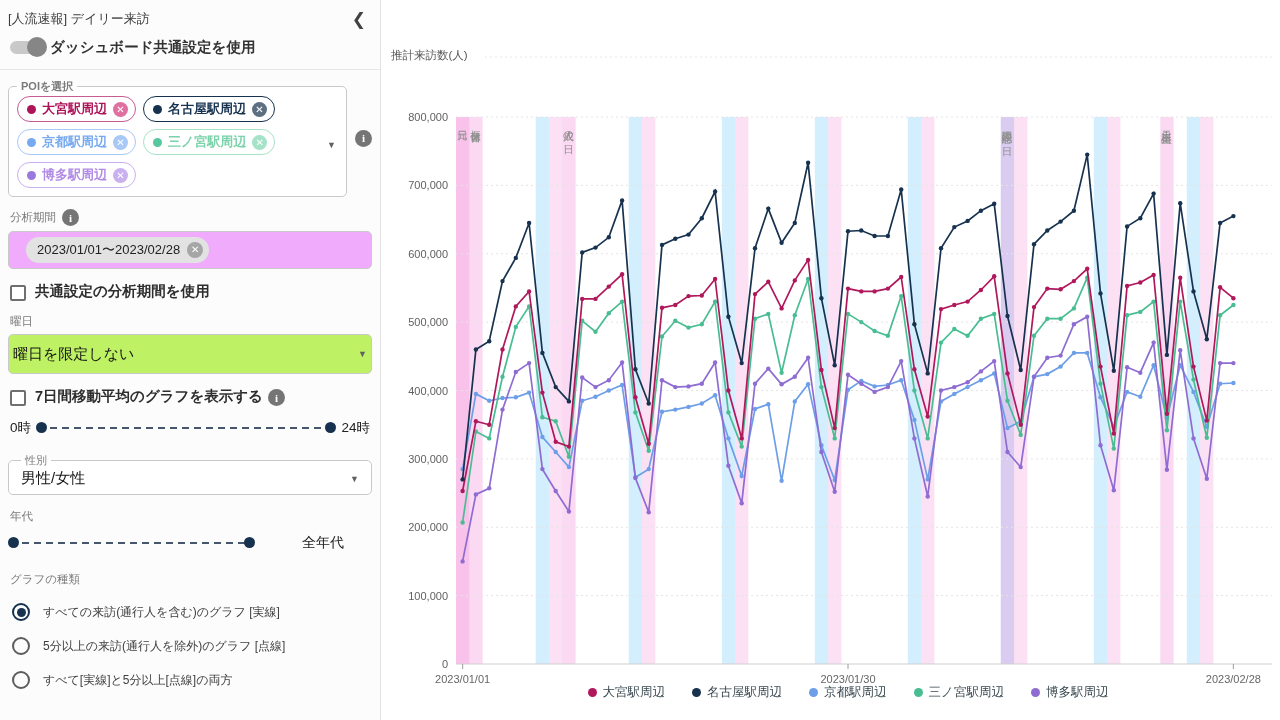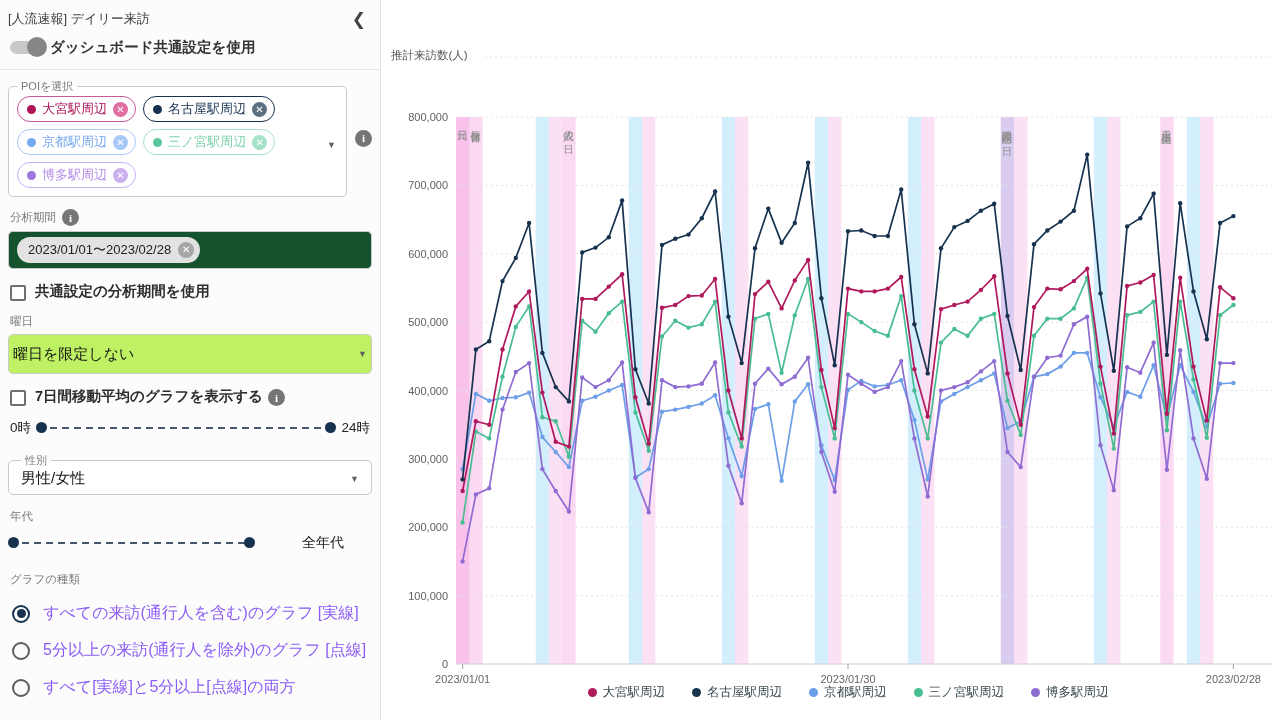--- a/index.html
+++ b/index.html
@@ -18,35 +18,35 @@
     flex:none; cursor:pointer; }
   .switch .knob { position:absolute; right:-3px; top:-4px; width:20px; height:20px;
     border-radius:50%; background:#868686; }
   .toggle-label { font-size:14.5px; font-weight:600; color:#333; }
   .divider { border:none; border-top:1px solid #e6e6e6; }
   .content { padding:9px 8px 0 8px; }
 
   fieldset.box { border:1px solid #c9c9c9; border-radius:5px; padding:2px 8px 8px; background:#fff; }
   fieldset.box legend { font-size:11px; color:#7a7a7a; padding:0 4px; }
   .poi-row { display:flex; align-items:center; gap:8px; }
-  .poi-fs { flex:1; position:relative; }
+  .poi-fs { flex:1; position:relative;font-weight:bold; }
   .chips { display:flex; flex-wrap:wrap; gap:7px; padding-right:28px; }
   .chip { display:inline-flex; align-items:center; gap:6px; border:1px solid; border-radius:16px;
     padding:3px 7px 3px 9px; font-size:13px; background:#fff; cursor:pointer; }
   .chip .dot { width:9px; height:9px; border-radius:50%; flex:none; }
   .chip .x { width:15px; height:15px; border-radius:50%; color:#fff; font-size:10px;
     line-height:15px; text-align:center; flex:none; }
   .caret { color:#616161; font-size:9px; }
   .poi-caret { position:absolute; right:10px; top:50%; margin-top:-5px; }
   .info { width:17px; height:17px; border-radius:50%; background:#757575; color:#fff;
     font-size:11px; font-weight:bold; display:inline-flex; align-items:center;
     justify-content:center; flex:none; font-family:"Liberation Serif",serif; }
 
   .lbl { font-size:11.5px; color:#7a7a7a; margin:12px 2px 5px; display:flex; gap:6px; align-items:center; }
-  .period-box { border:1px solid #c9c9c9; border-radius:5px; padding:5px 8px; background:#14532d;text-decoration:underline; }
+  .period-box { border:1px solid #c9c9c9; border-radius:5px; padding:5px 17px; background:#f0abfc;text-decoration:underline; }
   .gray-chip { display:inline-flex; align-items:center; gap:7px; background:#e2e2e2;
     border-radius:14px; padding:4px 6px 4px 11px; font-size:13px; color:#222; }
   .gray-chip .x { width:16px; height:16px; border-radius:50%; background:#a6a6a6; color:#fff;
     font-size:10px; line-height:16px; text-align:center; }
 
   .check-row { display:flex; align-items:flex-end; gap:9px; margin:13px 2px; font-size:14.5px;
     font-weight:600; color:#2d2d2d; }
   .checkbox { width:16px; height:16px; border:2px solid #6f6f6f; border-radius:2px;
     background:#fff; flex:none; cursor:pointer; }
 
@@ -63,21 +63,21 @@
     background:repeating-linear-gradient(90deg,#44576b 0 7px,transparent 7px 12px);
     background-position:0 0; background-size:100% 2px; }
   .handle { position:absolute; top:-5px; width:11px; height:11px; border-radius:50%;
     background:#17324f; cursor:pointer; }
   .handle.l { left:-2px; } .handle.r { right:-2px; }
   .age-row { display:flex; align-items:center; margin:10px 2px 2px; font-size:14px; color:#222; }
   .age-track { width:243px; height:2px; position:relative;
     background:repeating-linear-gradient(90deg,#44576b 0 7px,transparent 7px 12px); }
   .age-val { margin-left:auto; padding-right:26px; }
 
-  .radio-row { display:flex; gap:13px; align-items:center; margin:16px 4px; font-size:16px; color:#8b5cf6; }
+  .radio-row { display:flex; gap:13px; align-items:center; margin:16px 4px; font-size:12px; color:#404040; }
   .radio { width:18px; height:18px; border-radius:50%; border:2px solid #5c5c5c; flex:none;
     position:relative; cursor:pointer; }
   .radio.sel { border-color:#17324f; }
   .radio.sel::after { content:""; position:absolute; inset:2.5px; background:#17324f; border-radius:50%; }
 
   
   .main { flex:1; position:relative; background:#fff; }
   .axis-title { position:absolute; left:10px; top:48px; font-size:11.5px; color:#555; }
   #chart-svg { position:absolute; left:0; top:0; width:899px; height:720px; }
   #band-labels { position:absolute; inset:0; pointer-events:none; }

